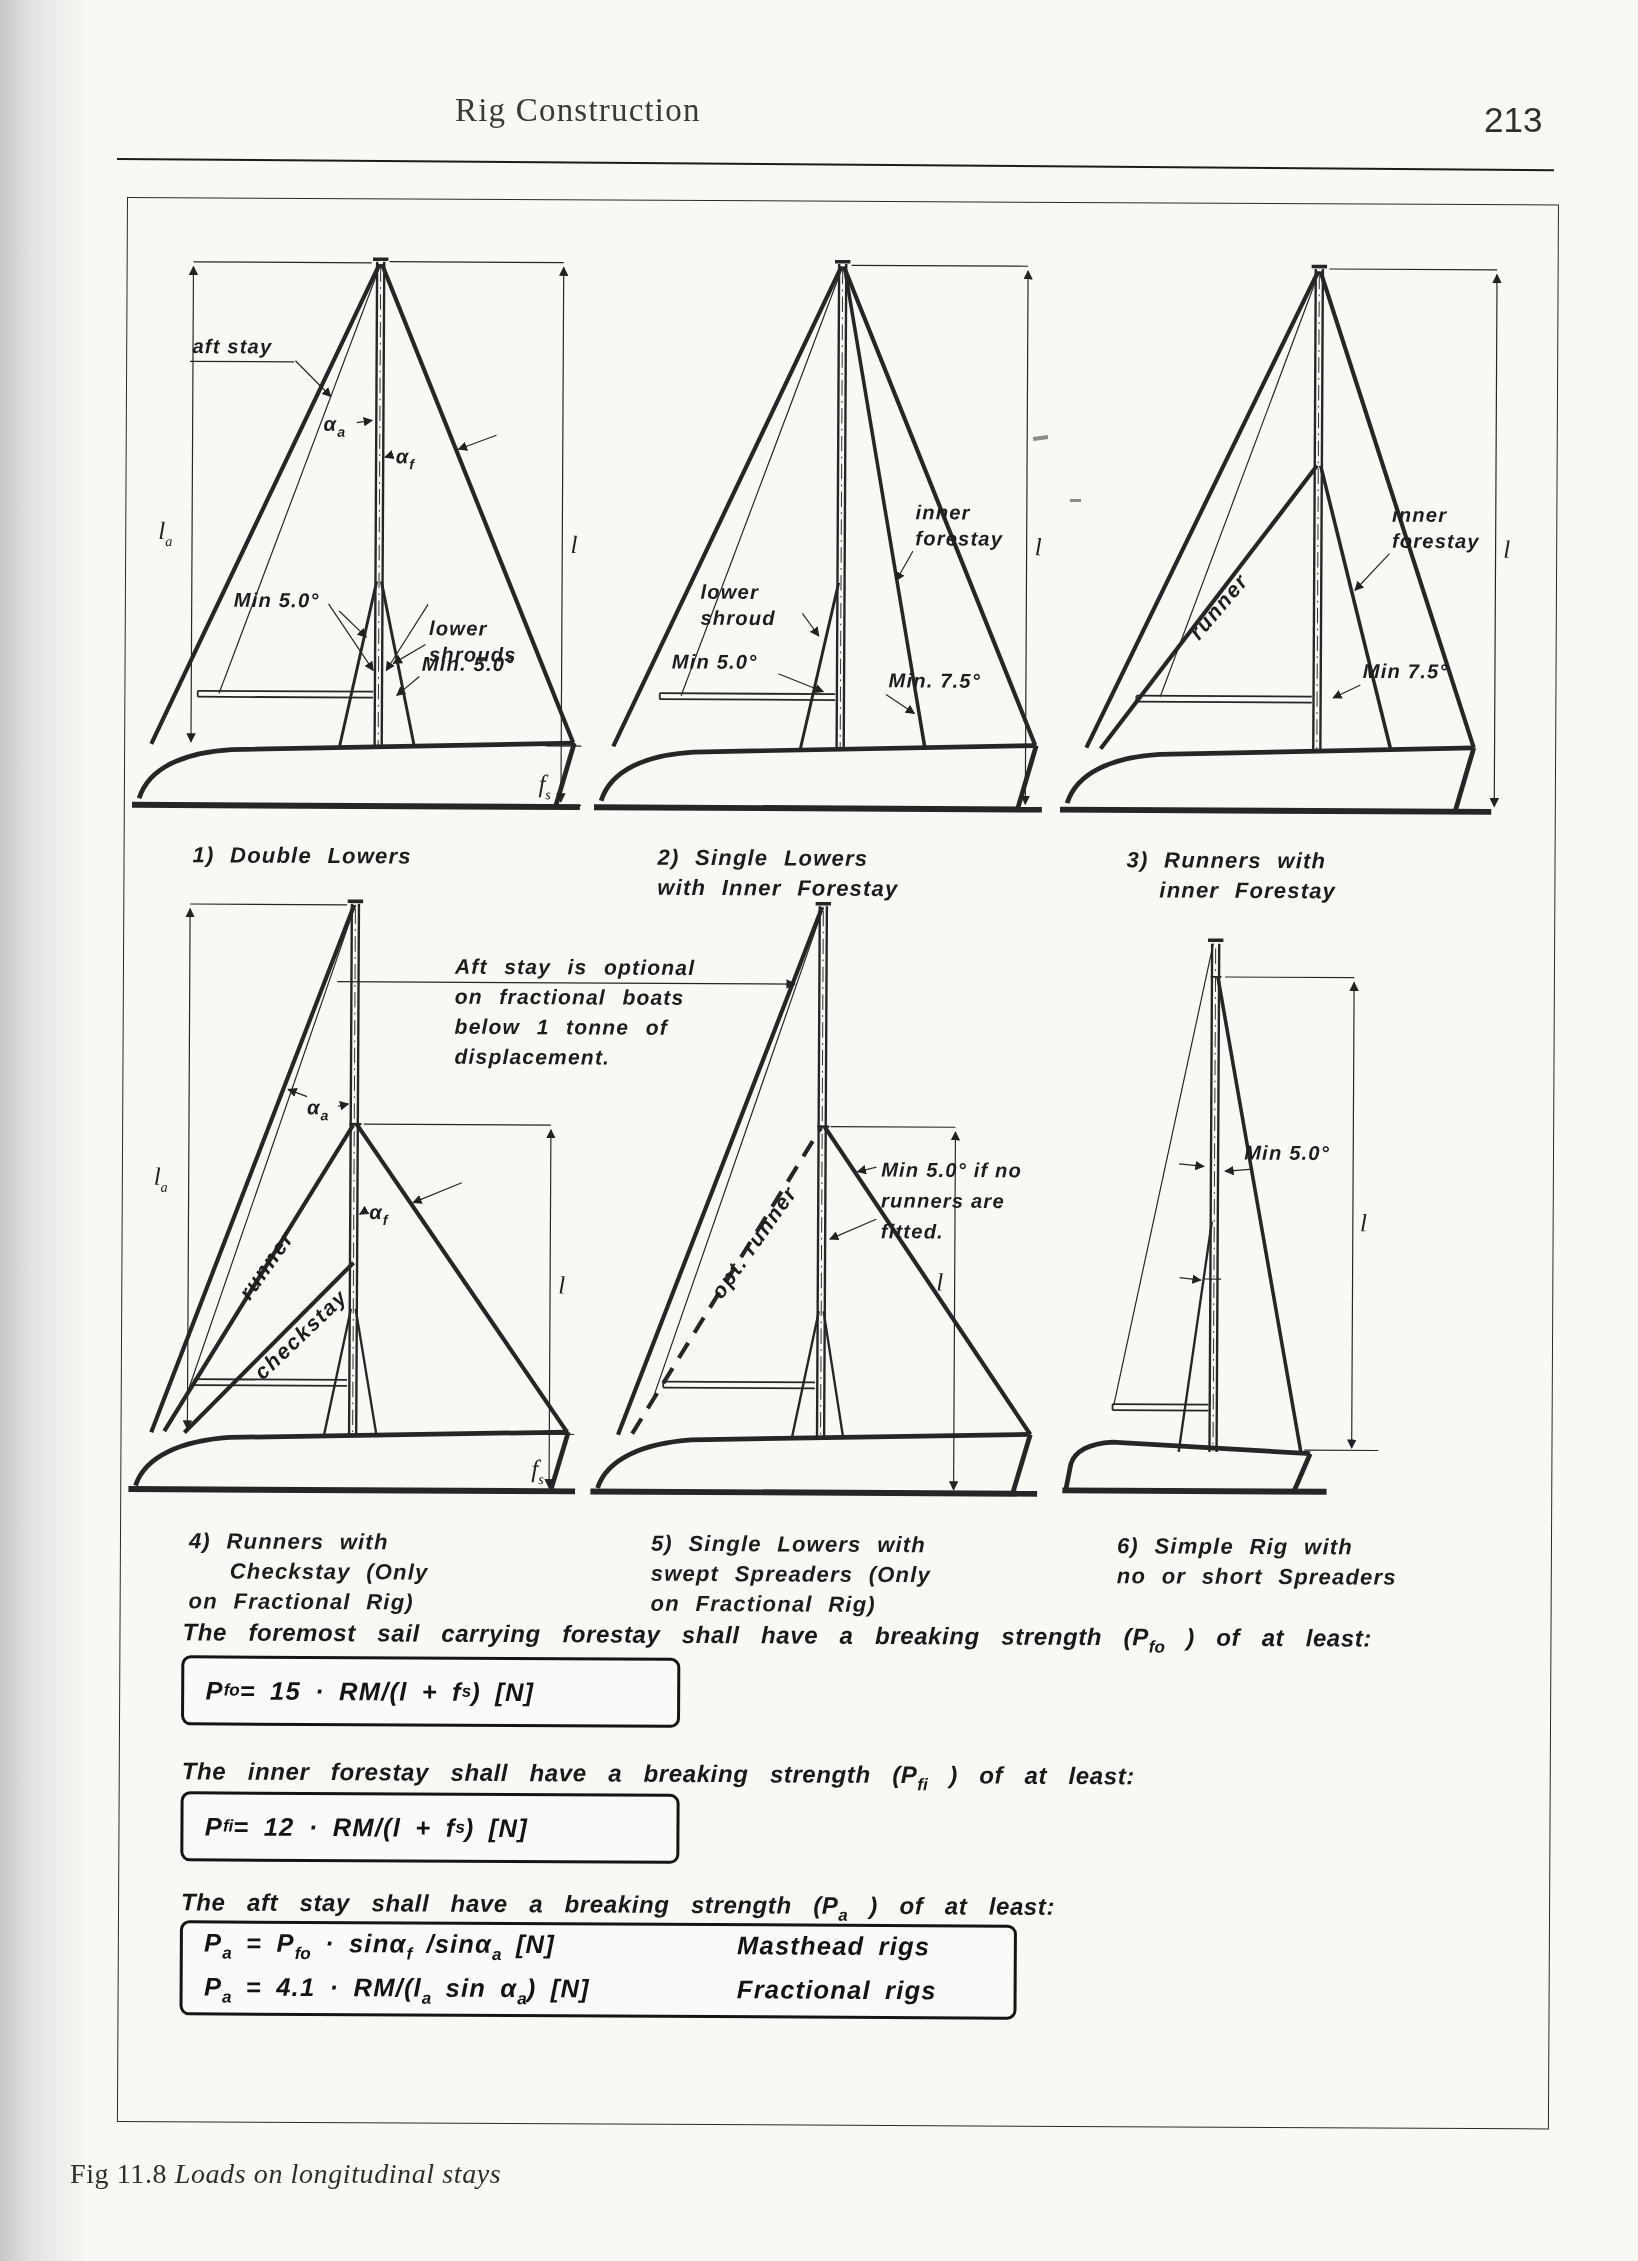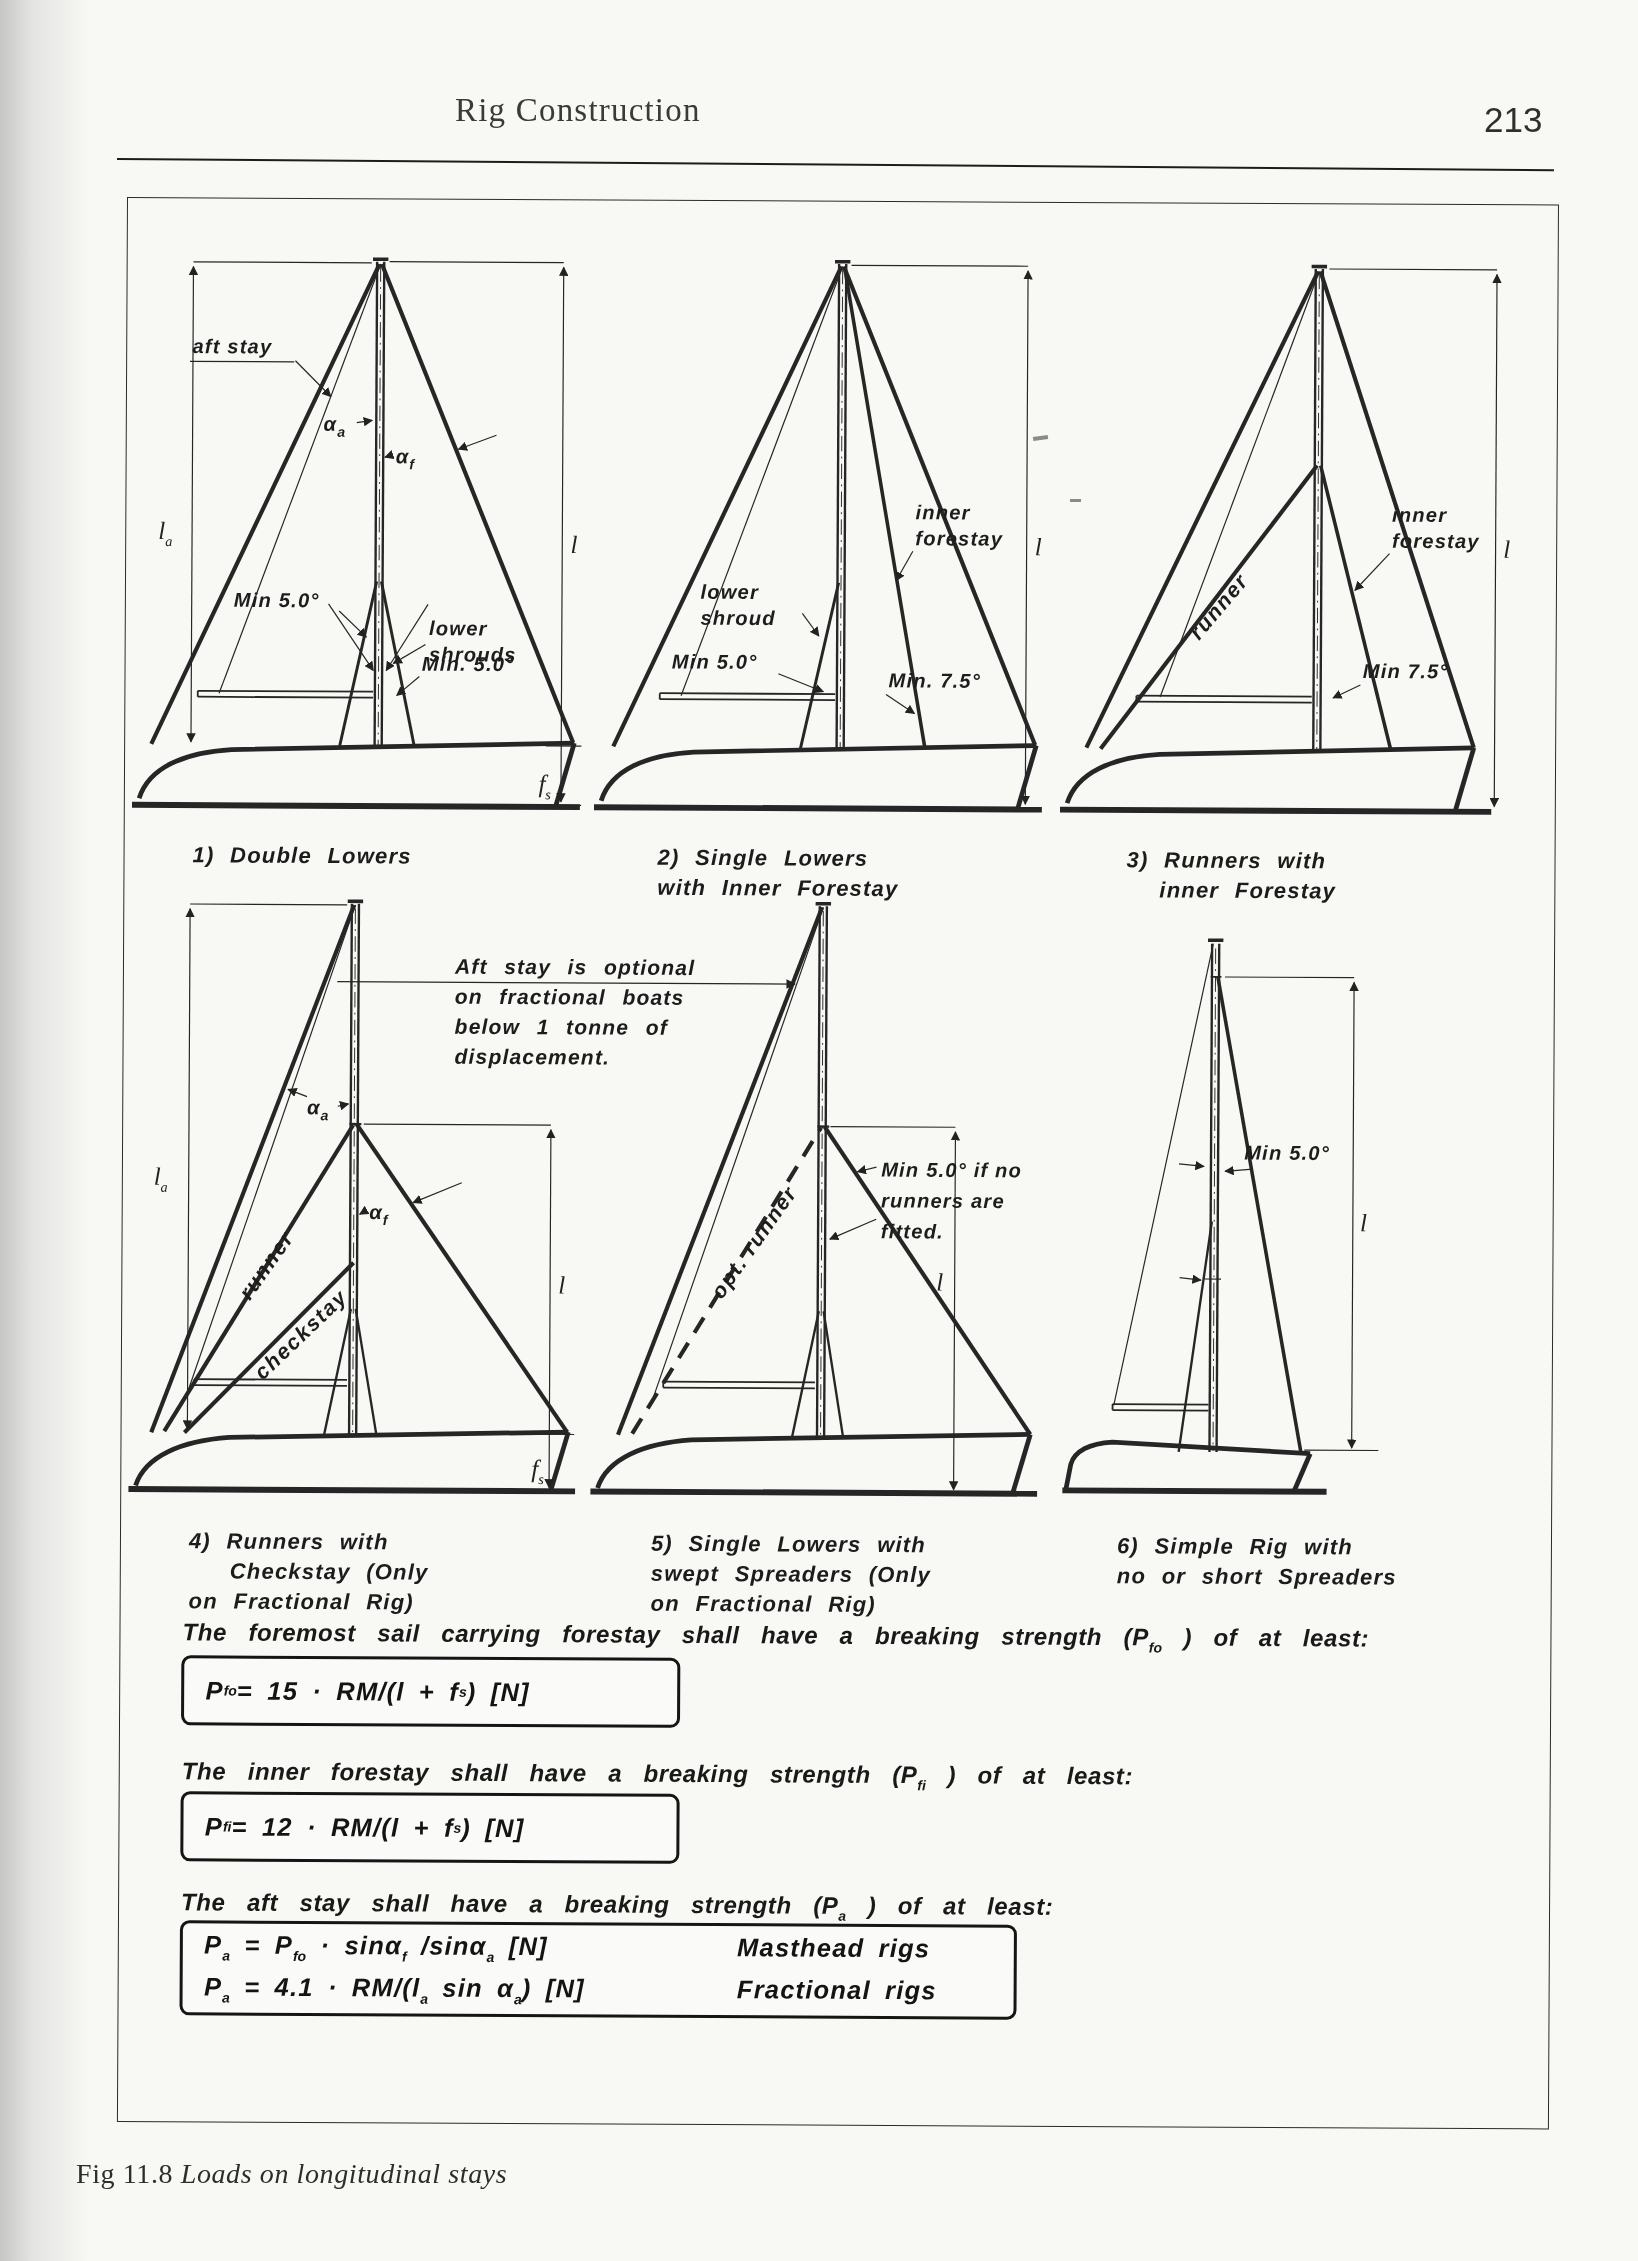--- a/index.html
+++ b/index.html
@@ -25,28 +25,28 @@
   .lblr{font:italic 700 36px "Liberation Sans","DejaVu Sans",sans-serif;fill:#1d1d1d;letter-spacing:3px;}
   .dimt{font:italic 400 42px "Liberation Serif","DejaVu Serif",serif;fill:#222;}
   .ss{font-size:24px;}
   .cap{position:absolute;font:italic 700 22px "Liberation Sans","DejaVu Sans",sans-serif;color:#1c1c1c;
         letter-spacing:1.2px;word-spacing:8.3px;line-height:30px;white-space:nowrap;}
   .cap .i1{padding-left:41px;} .cap .i2{padding-left:33px;}
   .ann{position:absolute;font:italic 700 21px "Liberation Sans","DejaVu Sans",sans-serif;color:#1c1c1c;
         letter-spacing:1.2px;word-spacing:9.5px;line-height:30px;white-space:nowrap;}
   .para{position:absolute;font:italic 700 24px "Liberation Sans","DejaVu Sans",sans-serif;color:#191919;
         letter-spacing:0.6px;word-spacing:14.2px;white-space:nowrap;}
-  .para sub,.fbox sub{font-size:14px;vertical-align:-7.1px;letter-spacing:0;}
+  .para sub,.fbox sub{font-size:17px;vertical-align:-7.1px;letter-spacing:0;}
   .fbox{position:absolute;border:3px solid #151515;border-radius:9.5px;display:flex;align-items:center;
         padding:0 21.3px;font:italic 700 25.5px "Liberation Sans","DejaVu Sans",sans-serif;color:#141414;
         letter-spacing:1.2px;word-spacing:6px;white-space:nowrap;background:rgba(255,255,255,0.35);}
   .fbox.multi{flex-direction:column;align-items:flex-start;justify-content:center;gap:8.3px;}
   .frow{display:flex;white-space:nowrap;}
   .f3f{width:533px;}
-  .figcap{position:absolute;left:76px;top:2158px;font:400 28px "Liberation Serif","DejaVu Serif",serif;
+  .figcap{position:absolute;left:70px;top:2158px;font:400 28px "Liberation Serif","DejaVu Serif",serif;
         color:#2d2d2b;letter-spacing:0.6px;}
   .figcap .it{font-style:italic;}
   .speck{position:absolute;background:#8a8a88;}
 </style>
 </head>
 <body>
 
 <div class="page">
 
   <svg width="0" height="0" style="position:absolute">

